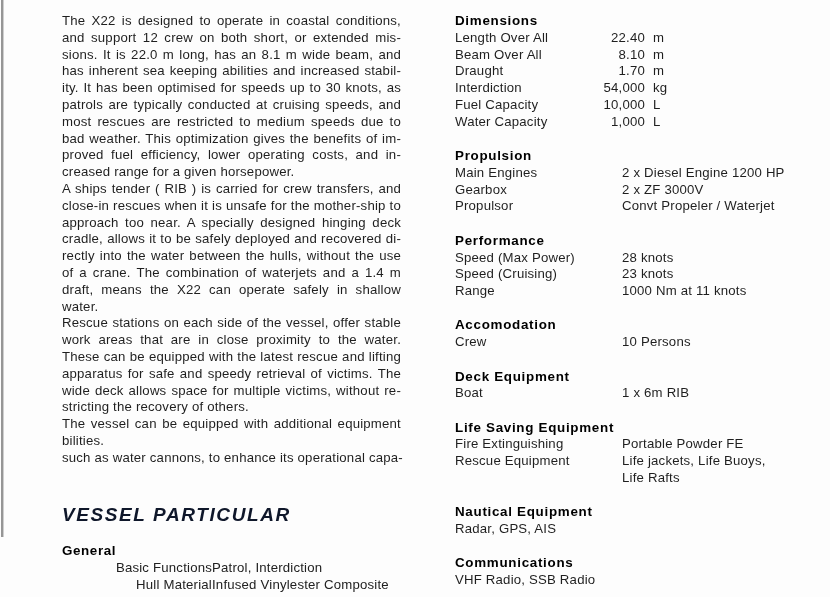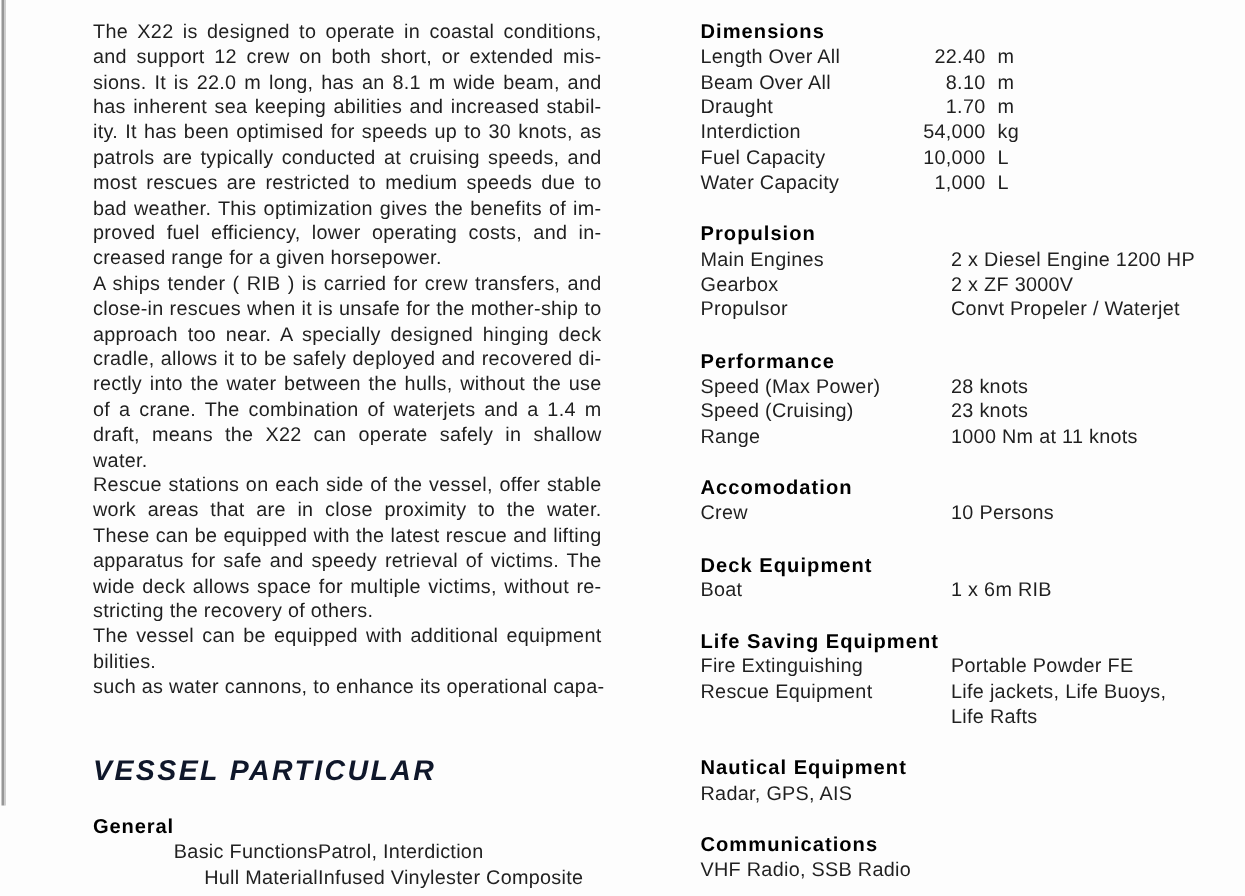--- a/index.html
+++ b/index.html
@@ -77,21 +77,21 @@
     letter-spacing: 0.2px;
   }
   .glabel { flex: 0 0 150px; text-align: right; }
   .gvalue { flex: 1; white-space: nowrap; }
   
   .right-col {
     position: absolute;
     left: 455px; top: 13px;
     width: 350px;
   }
-  .spec-section { margin: 0 0 0 12px; }
+  .spec-section { margin: 0 0 0 0; }
   .spec-section + .spec-section { margin-top: 17.5px; }
   .sec-title {
     margin: 0;
     font-size: 13.4px;
     font-weight: 700;
     letter-spacing: 0.7px;
     color: #000;
     line-height: 16.8px;
     white-space: nowrap;
   }

